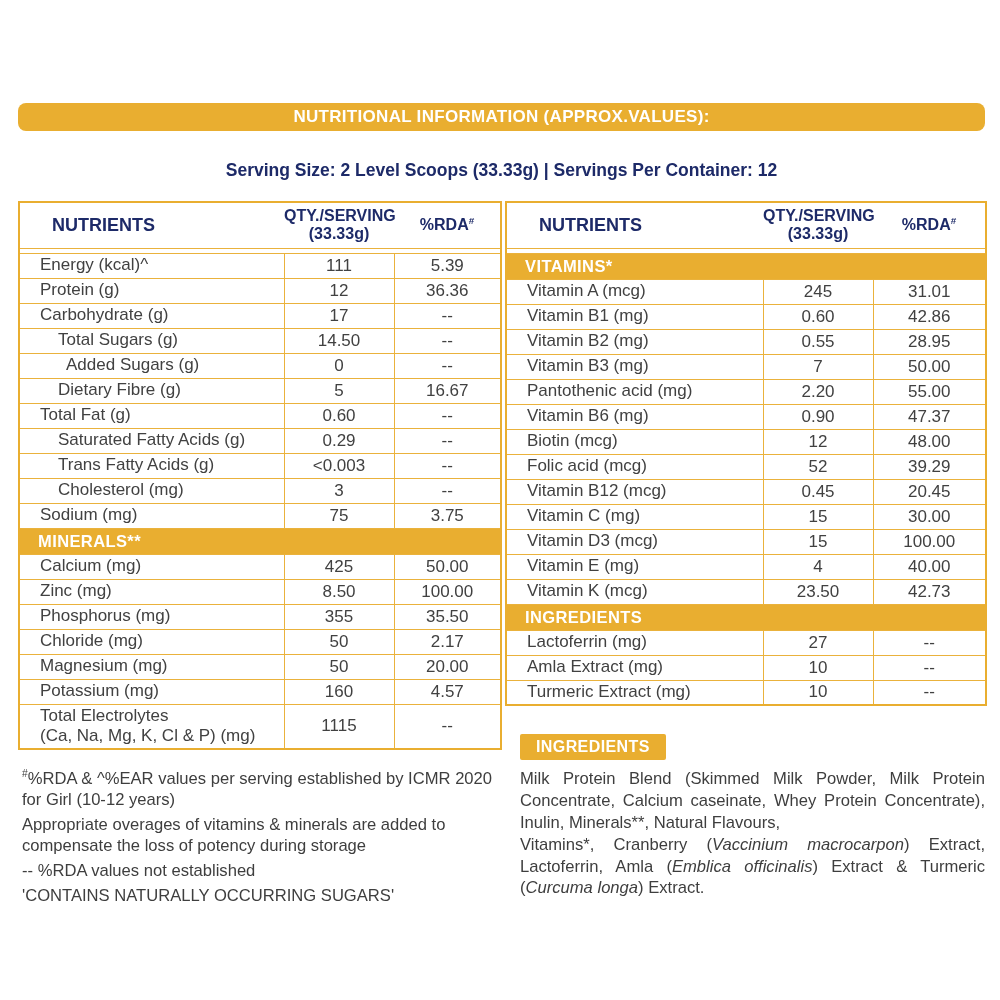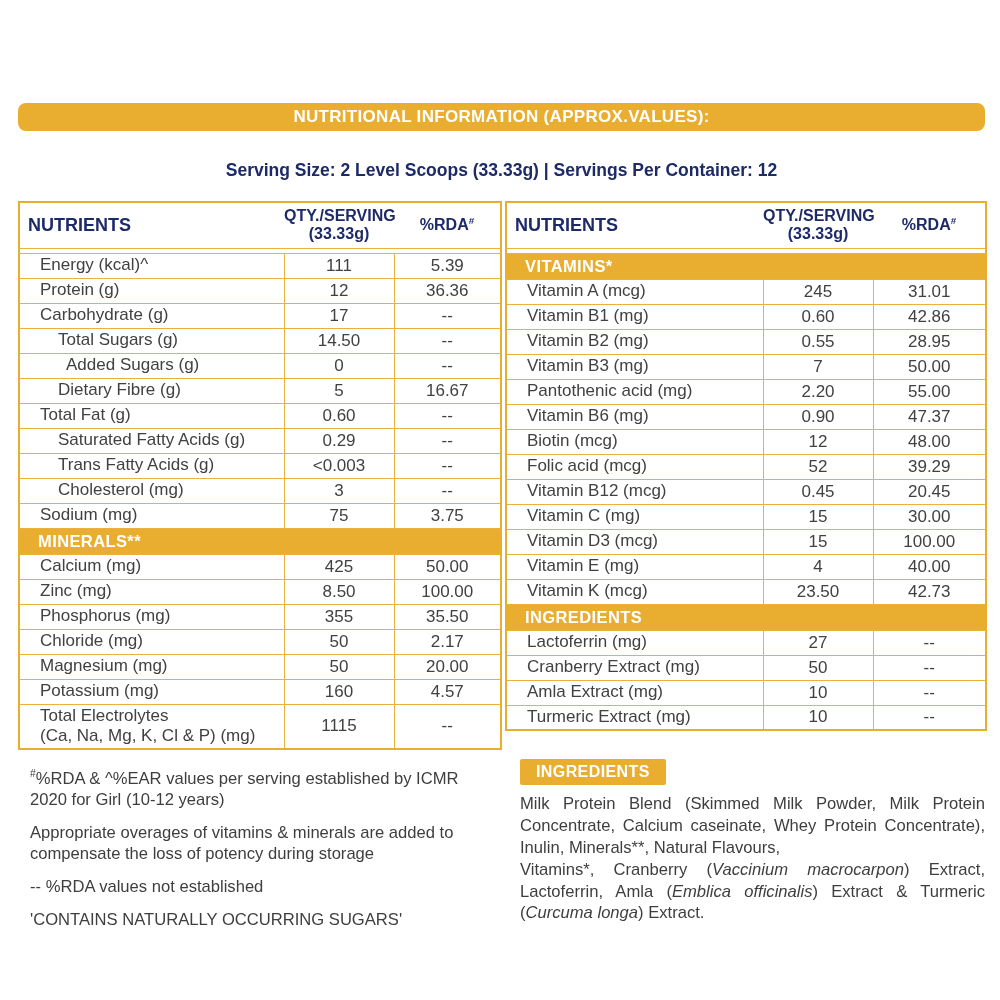--- a/index.html
+++ b/index.html
@@ -26,39 +26,39 @@
   .columns{display:flex;gap:5px;margin-top:20px;}
   .col-left{width:482px;}
   .col-right{width:480px;}
 
   table.nutri{border-collapse:collapse;table-layout:fixed;width:100%;border:2px solid var(--gold);}
   table.nutri th{
     border-bottom:1.5px solid var(--gold-line);
     color:var(--navy);font-weight:bold;vertical-align:middle;
     height:46px;font-size:16px;line-height:1.15;padding:2px 0;
   }
-  table.nutri th.h-name{text-align:left;padding-left:8px;font-size:18px;}
+  table.nutri th.h-name{text-align:left;padding-left:32px;font-size:18px;}
   table.nutri th.h-center{text-align:center;}
   table.nutri tr.spacer td{border:none;height:5px;padding:0;}
   table.nutri tbody td{
     border:1px solid var(--gold-line);height:25px;vertical-align:middle;
     font-size:17px;color:var(--ink);padding:1px 0;
   }
   table.nutri td.lbl{text-align:left;padding-left:20px;line-height:1.22;}
   table.nutri td.ind1{padding-left:38px;margin-left:32px;}
   table.nutri td.ind2{padding-left:46px;}
   table.nutri td.val{text-align:center;}
   table.nutri td.section{
     background:var(--gold);color:#ffffff;font-weight:bold;font-size:16.5px;
     padding-left:18px;letter-spacing:.4px;height:26px;
   }
   sup{font-size:62%;vertical-align:super;line-height:0;}
 
   .footnotes{margin-top:18px;font-size:16.6px;line-height:1.27;color:#3e3e3e;}
-  .footnotes p{margin:12px;}
+  .footnotes p{margin:4px;}
   .ing-wrap{margin-top:28px;padding-left:15px;}
   .ing-badge{
     display:inline-block;background:var(--gold);color:#ffffff;font-weight:bold;
     font-size:16px;letter-spacing:.4px;padding:4px 16px;border-radius:2px;
   }
   .ing-text{
     margin:8px 0 0 0;width:465px;text-align:justify;
     font-size:16.6px;line-height:1.32;color:#3e3e3e;
   }
 </style>
@@ -283,25 +283,20 @@
             </tr>
             <tr>
               <td colspan="3" class="section">INGREDIENTS</td>
             </tr>
             <tr>
               <td class="lbl">Lactoferrin (mg)</td>
               <td class="val">27</td>
               <td class="val">--</td>
             </tr>
             <tr>
-              <td class="lbl">Cranberry Extract (mg)</td>
-              <td class="val">50</td>
-              <td class="val">--</td>
-            </tr>
-            <tr>
               <td class="lbl">Amla Extract (mg)</td>
               <td class="val">10</td>
               <td class="val">--</td>
             </tr>
             <tr>
               <td class="lbl">Turmeric Extract (mg)</td>
               <td class="val">10</td>
               <td class="val">--</td>
             </tr>
           </tbody>

